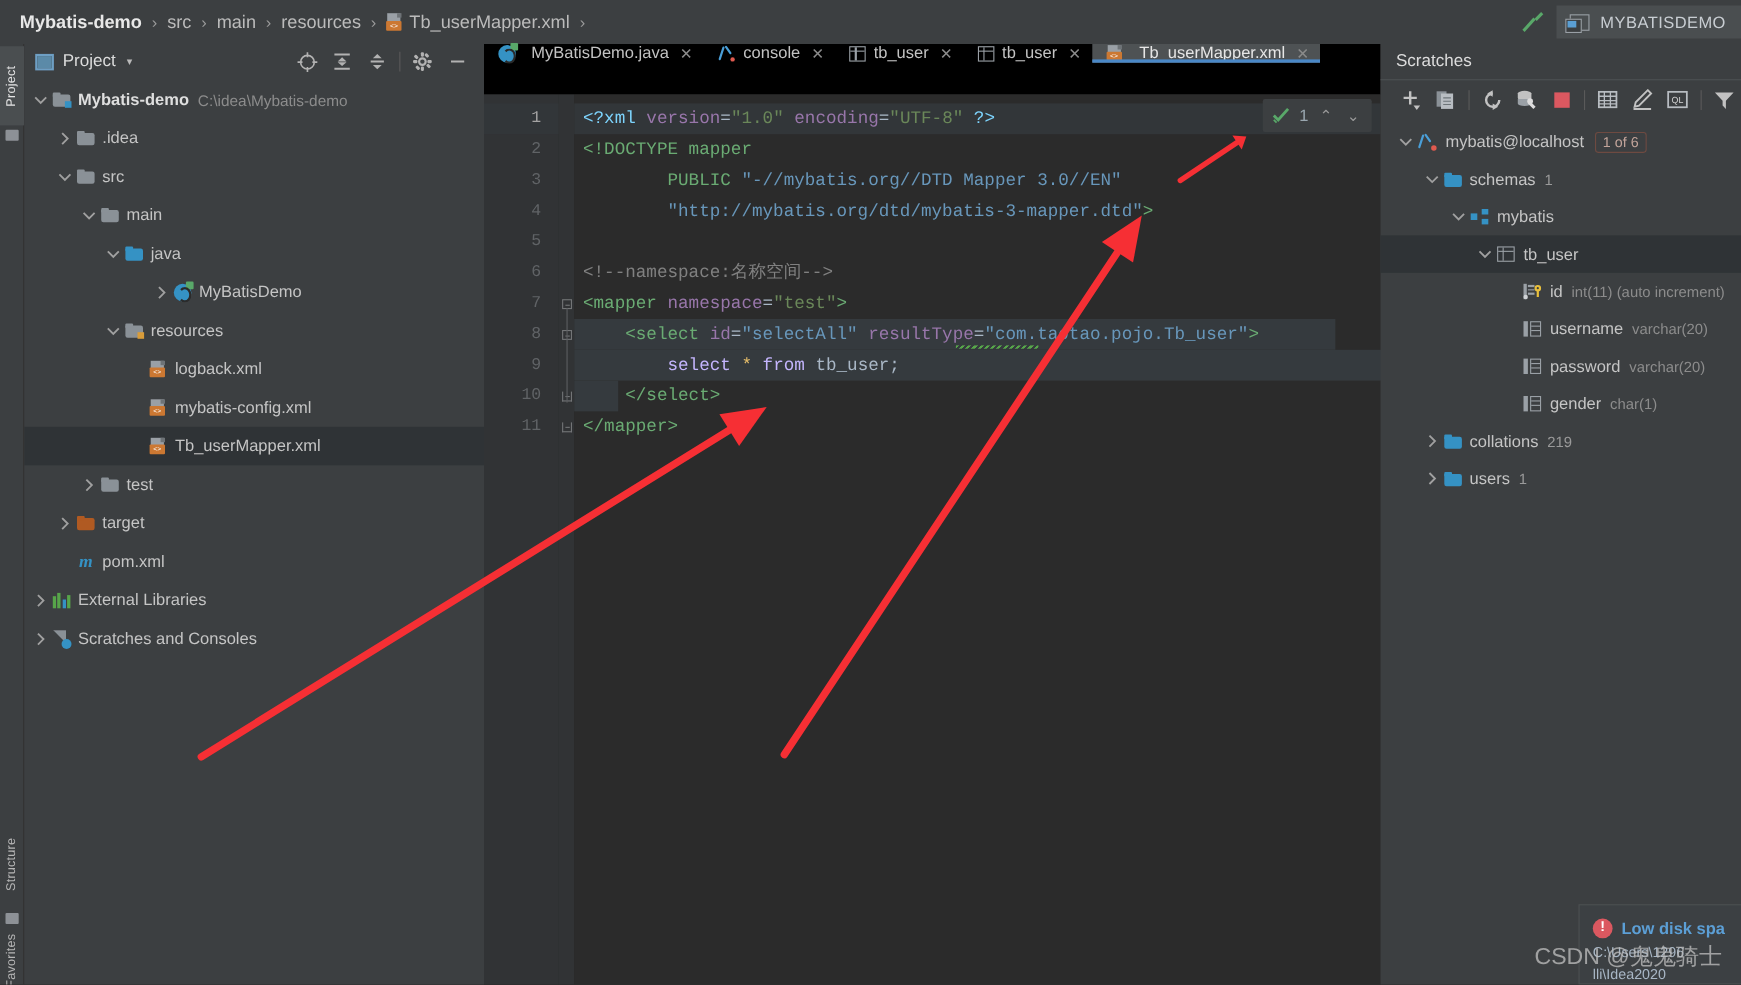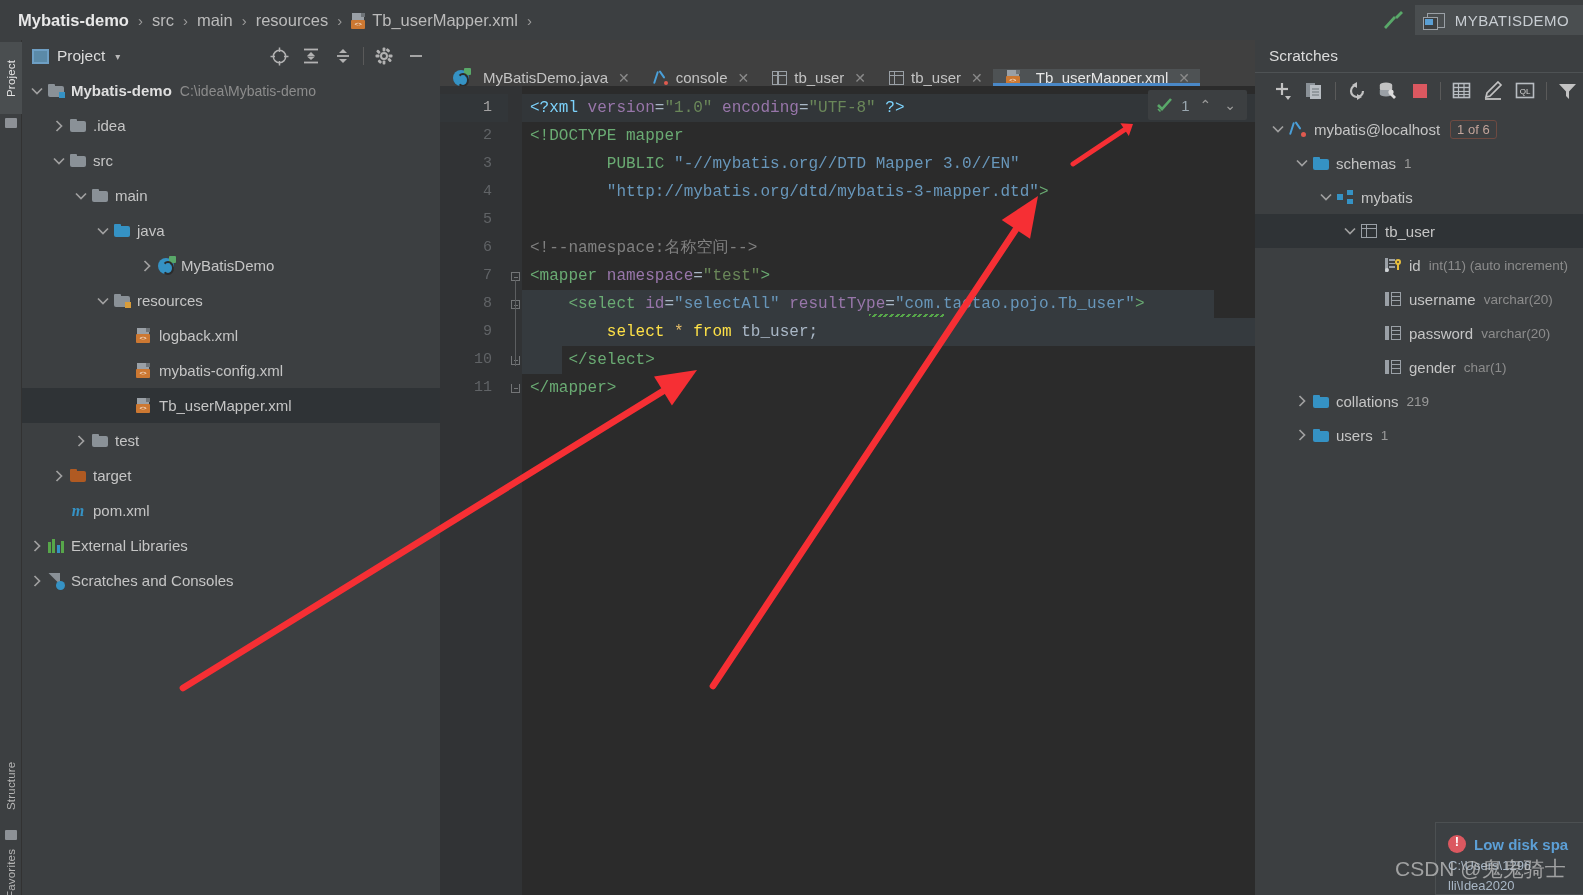--- a/index.html
+++ b/index.html
@@ -105,21 +105,21 @@
   .xmlfile .tg{position:absolute;left:0;bottom:1px;width:14px;height:9px;background:#cc7832;border-radius:1px;color:#fff;font-size:6px;line-height:9px;text-align:center;font-family:"Liberation Mono",monospace;}
   .micon { font-family:"Liberation Serif",serif; font-style:italic; font-weight:bold; color:#3592c4; font-size:16px; width:16px; margin-right:7px; flex:none; text-align:center;}
   .libicon { width:16px;height:14px;flex:none;margin-right:7px;display:flex;align-items:flex-end;gap:1.5px;}
   .libicon span{display:block;width:3px;background:#57a64a;}
   .scratchicon{width:16px;height:16px;position:relative;flex:none;margin-right:7px;}
   .scratchicon .p{position:absolute;left:0;top:0;width:12px;height:12px;background:#8a9197;clip-path:polygon(0 0,100% 0,100% 100%);}
   .scratchicon .c{position:absolute;right:-1px;bottom:-1px;width:9px;height:9px;border-radius:50%;background:#3592c4;}
 
   
   .editor { position:absolute; left:440px; top:40px; width:815px; height:855px; background:#2b2b2b; }
-  .tabbar { height: 46px; background: #404040; display:flex; align-items:flex-end; position:relative; }
+  .tabbar { height: 46px; background: #000000; display:flex; align-items:flex-start; position:relative; }
   .etab { display:flex; align-items:center; padding: 0 10px 0 13px; gap:7px; position:relative; cursor:default; }
   .etab .lbl { font-size: 15px; color: #c3c3c3; white-space: nowrap;}
   .etab.active { background: #4e5254; }
   .etab.active .lbl { color: #e6e6e6; }
   .etab.active::after { content:''; position:absolute; left:0; right:0; bottom:0; height:3px; background:#4a88c7; }
   .etab .x { font-size: 14px; color: #8a8a8a; margin-left: 3px; }
   .tabicon-grid { width:15px;height:14px;border:1.6px solid #9aa0a6; position:relative; flex:none;}
   .tabicon-grid::before{content:'';position:absolute;left:0;top:3px;right:0;height:1.4px;background:#9aa0a6;}
   .tabicon-grid::after{content:'';position:absolute;left:4px;top:0;bottom:0;width:1.4px;background:#9aa0a6;}
   .tabicon-console { width:16px;height:16px; position:relative; flex:none;}
@@ -138,21 +138,21 @@
   .lnum.cur { color:#a4a3a3; }
   .curline-bg { position:absolute; left:0; right:0; height:28px; background:#323639; }
   .codetext { position:absolute; left:8px; height:28px; line-height:28px; font-family:"Liberation Mono",monospace; font-size:16px; white-space:pre;}
   .sqlblock { position:absolute; background:#353a3e; }
   .k-tag { color:#6aab73; }
   .k-attrname { color:#9876aa; }
   .k-str { color:#6a8759; }
   .k-strblue { color:#6897bb; }
   .k-comment { color:#808080; }
   .k-proc { color:#7dd3fc; }
-  .k-sqlkw { color:#fde047; }
+  .k-sqlkw { color:#c4b5fd; }
   .k-sqlid { color:#a9b7c6; }
   .k-star { color:#e8bf6a; }
   .k-plain { color:#a9b7c6; }
 
   .inspect {
     position:absolute; right:8px; top:4px; height:30px; background:#3c3f41;
     display:flex; align-items:center; gap:7px; padding:0 8px; border-radius:2px;
   }
   .inspect .cnt { font-size:15px; color:#9aa7b0; font-family:"Liberation Sans",sans-serif;}
   .chev { color:#9b9b9b; font-size:14px; padding:0 3px;}

